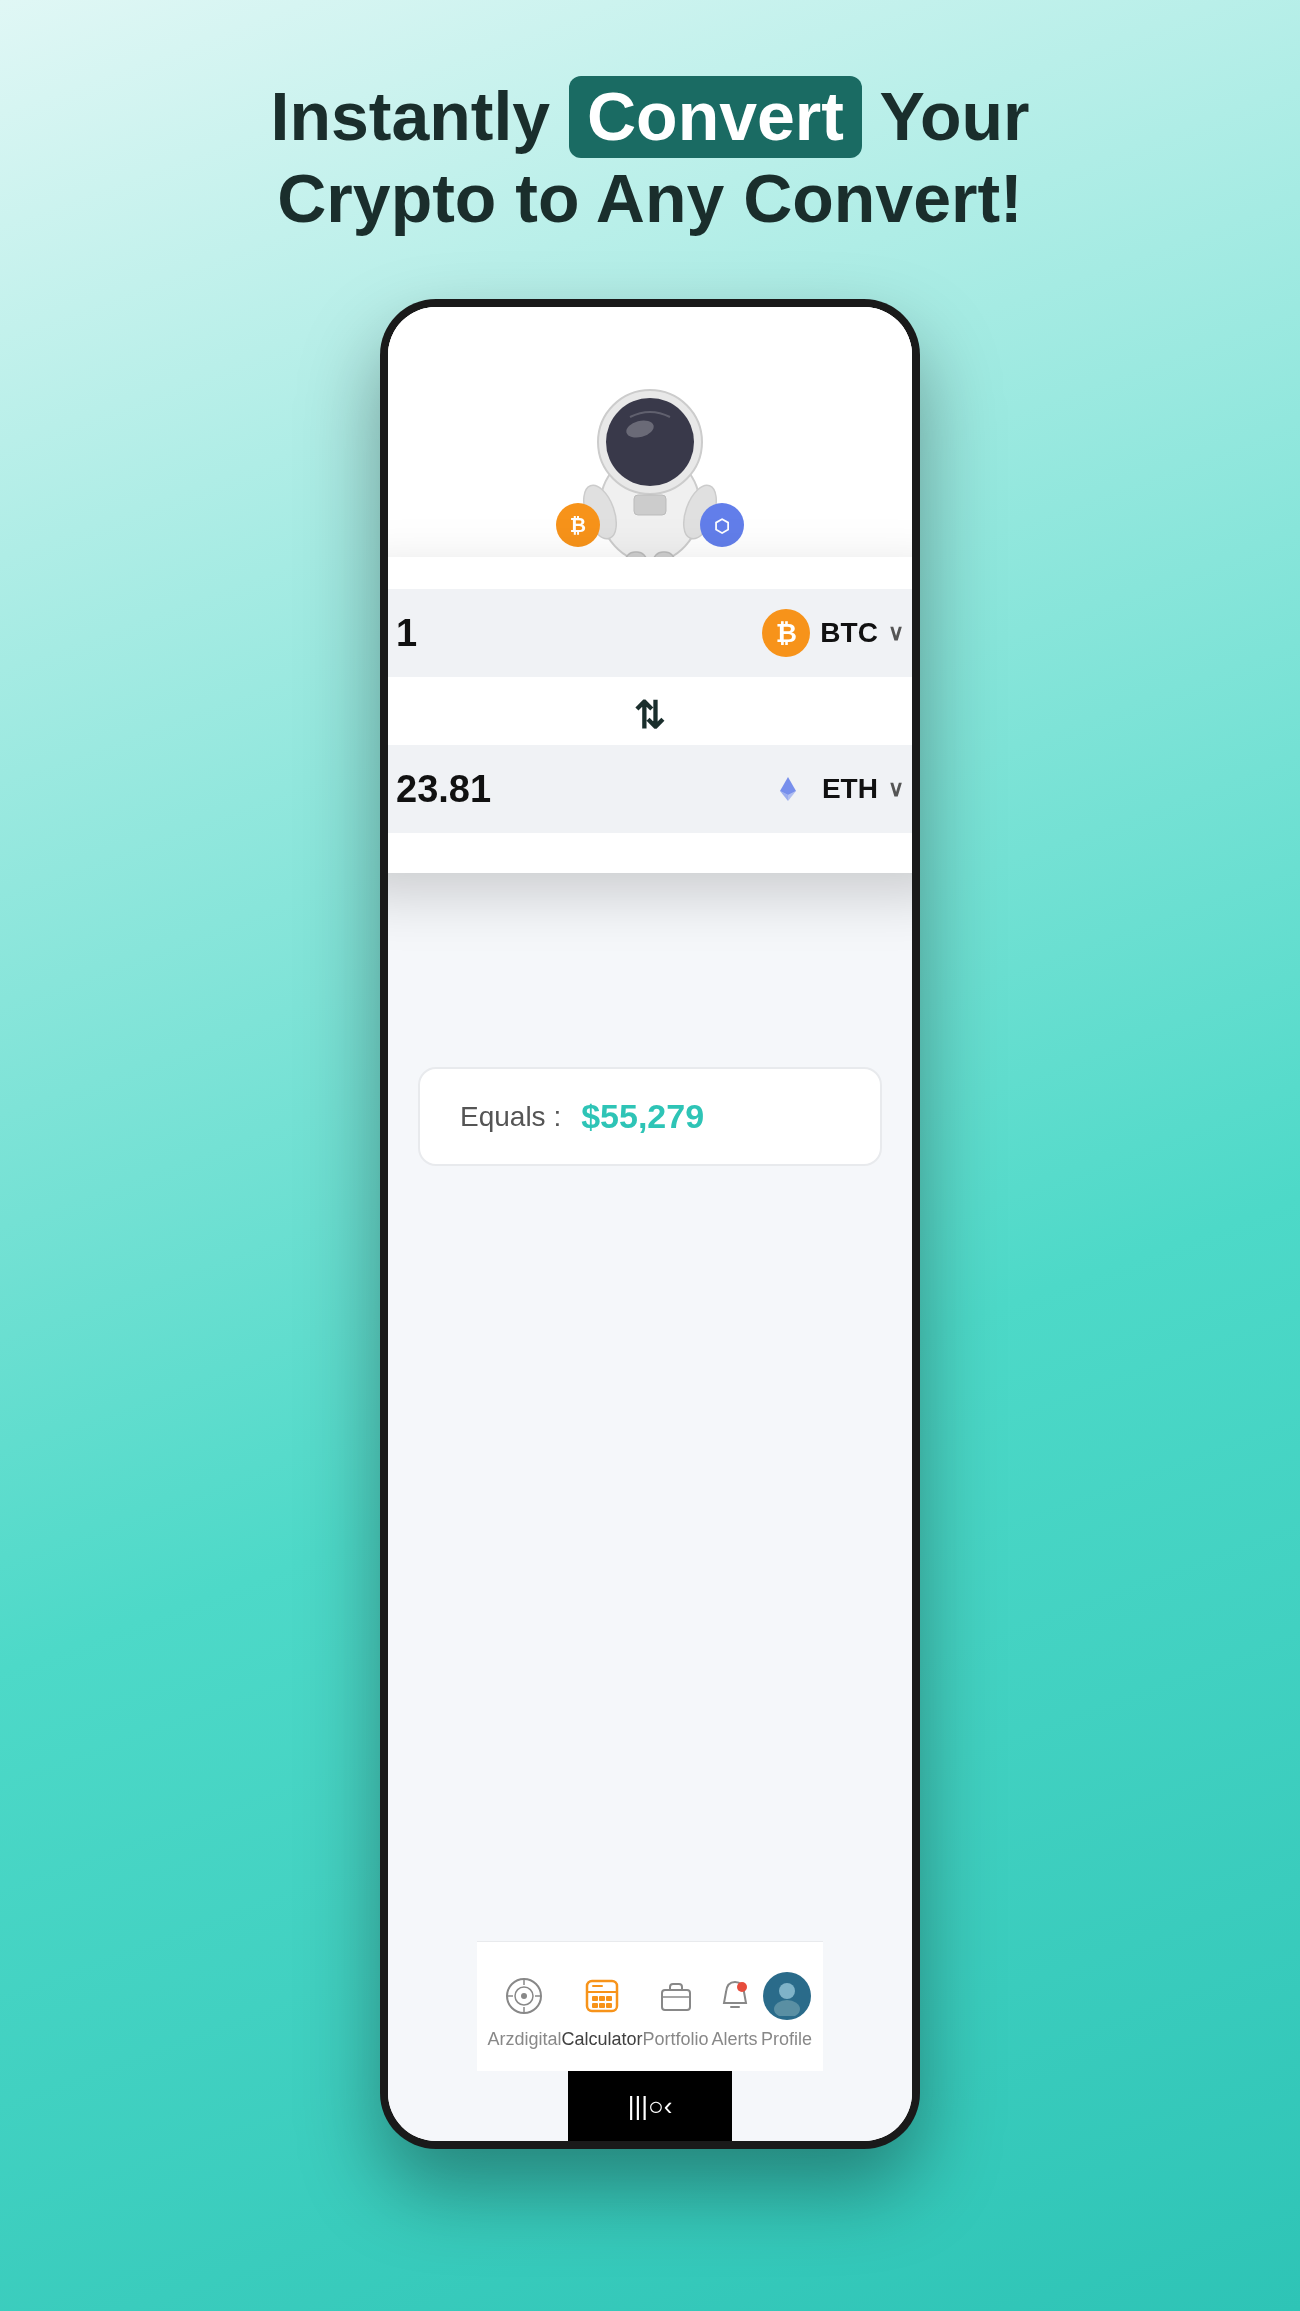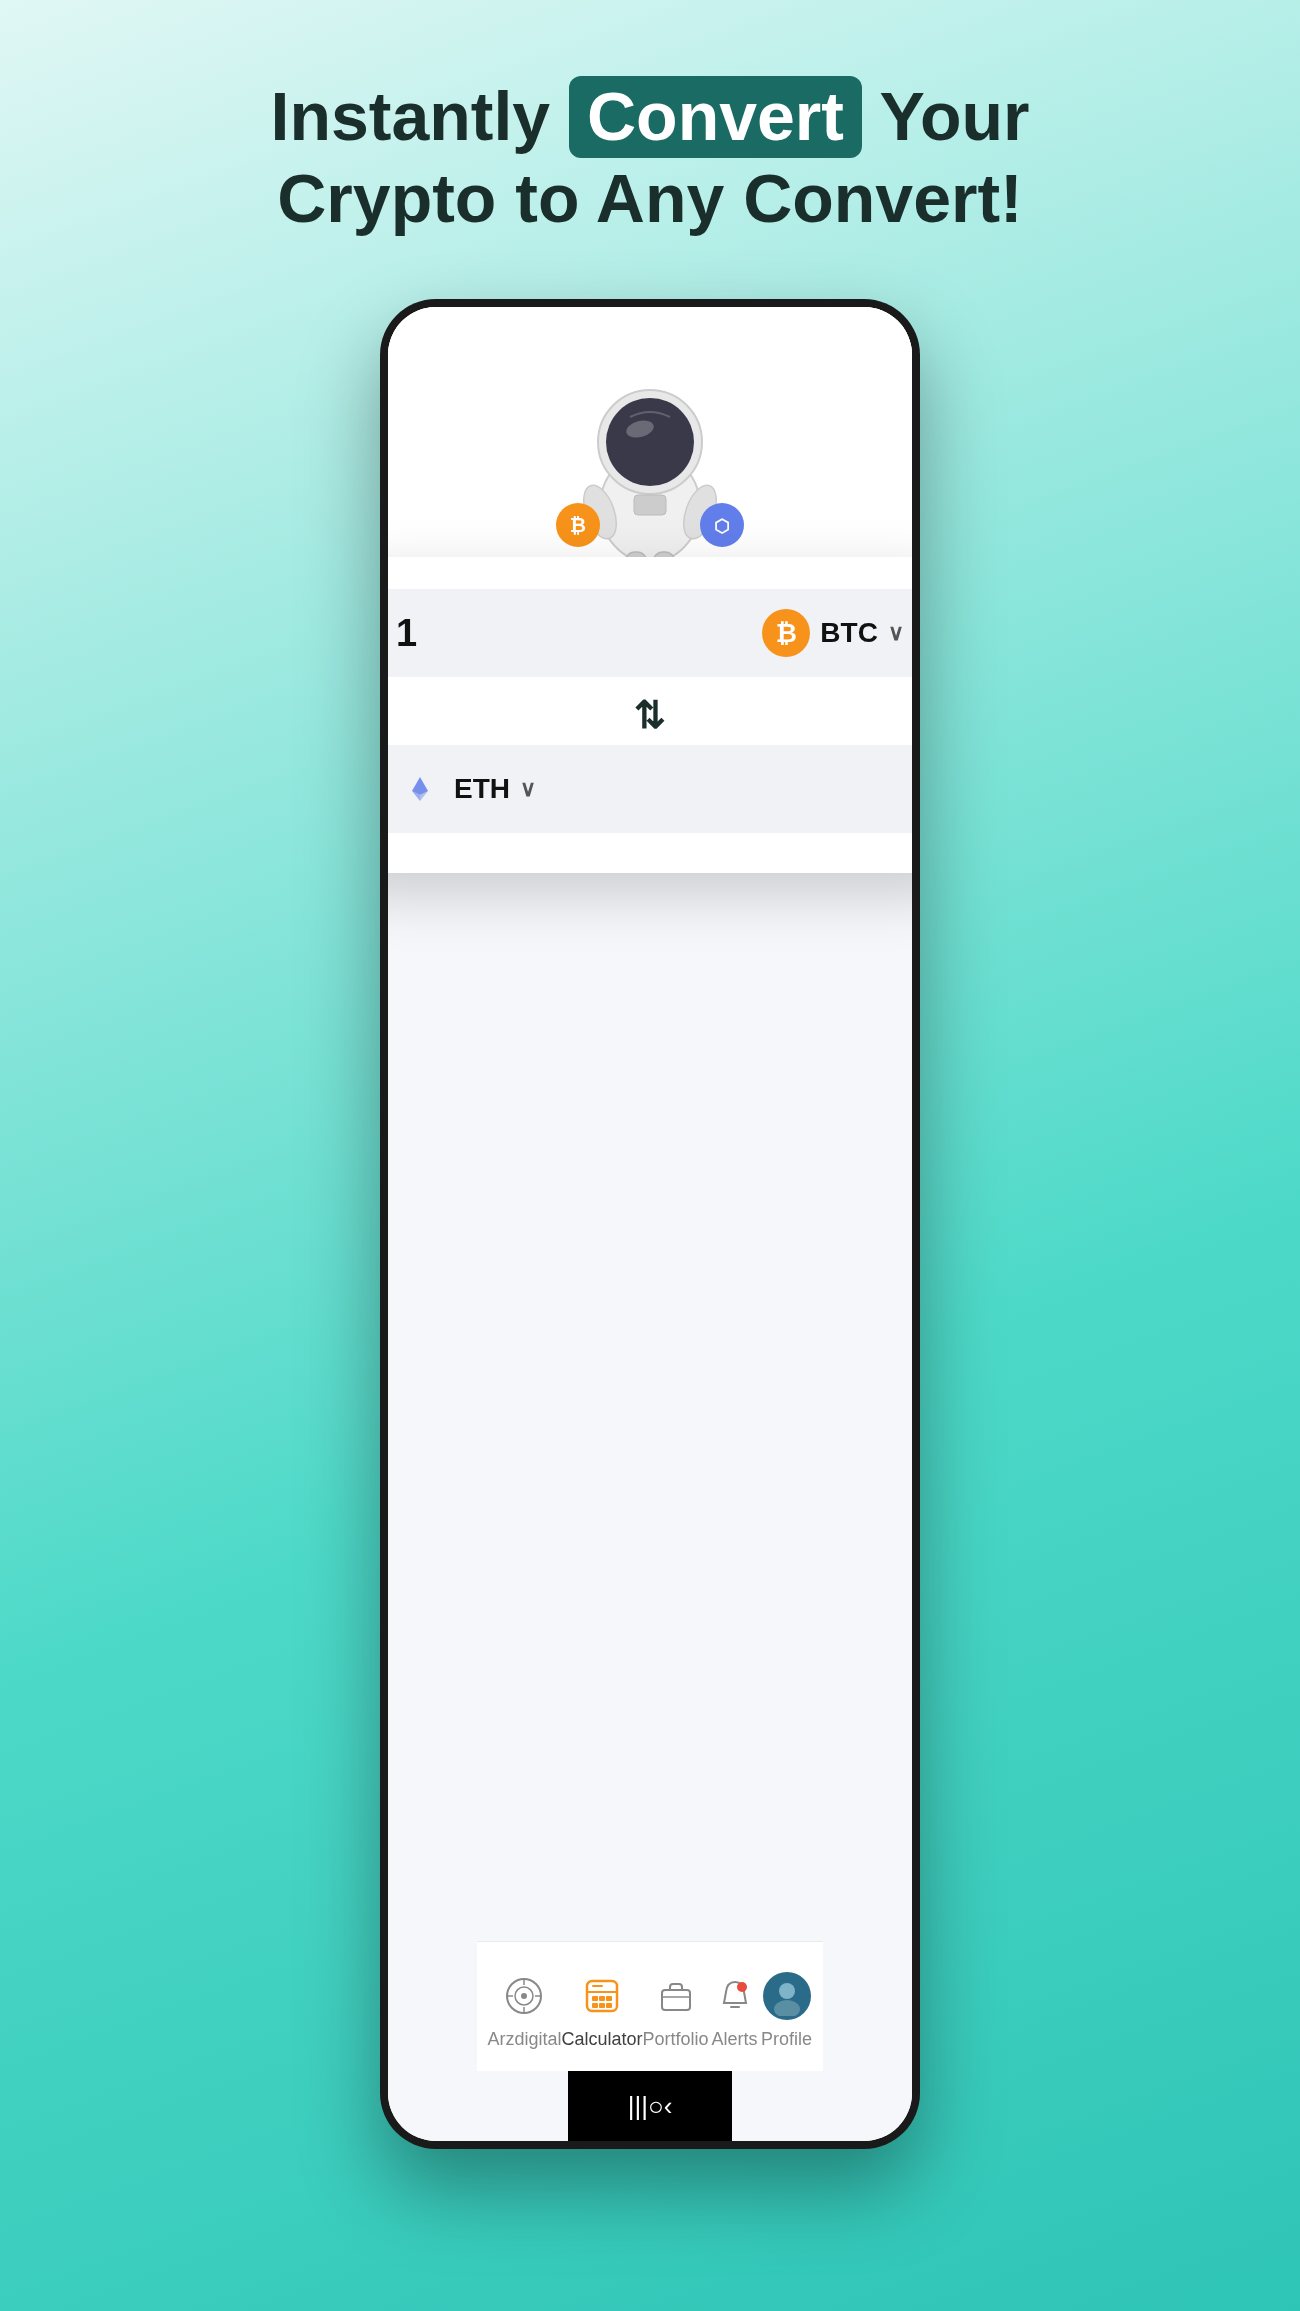--- a/index.html
+++ b/index.html
@@ -353,34 +353,39 @@
               <span>BTC</span>
               <span class="chevron-down">∨</span>
             </div>
           </div>
 
           <div class="swap-icon-wrapper">
             <span class="swap-icon">⇅</span>
           </div>
 
           <div class="currency-row">
+            <span class="currency-amount">23.81</span>
             <div class="currency-selector">
               <div class="eth-icon">
                 <svg viewBox="0 0 32 32" width="32" height="32">
                   <polygon points="16,4 8,18 16,22 24,18" fill="#627eea" opacity="0.85"></polygon>
                   <polygon points="16,22 8,18 16,28" fill="#627eea" opacity="0.6"></polygon>
                   <polygon points="16,22 24,18 16,28" fill="#627eea" opacity="0.45"></polygon>
                 </svg>
               </div>
               <span>ETH</span>
               <span class="chevron-down">∨</span>
             </div>
           </div>
         </div>
 
+        <div class="equals-row">
+          <span class="equals-label">Equals :</span>
+          <span class="equals-value">$55,279</span>
+        </div>
 
         <div style="flex:1;"></div>
 
         <div class="bottom-nav">
 
           <div class="nav-item">
             <div class="nav-icon">
               <svg width="38" height="38" viewBox="0 0 38 38">
                 <circle cx="19" cy="19" r="17" fill="none" stroke="#888" stroke-width="2"></circle>
                 <circle cx="19" cy="19" r="9" fill="none" stroke="#888" stroke-width="1.5"></circle>

